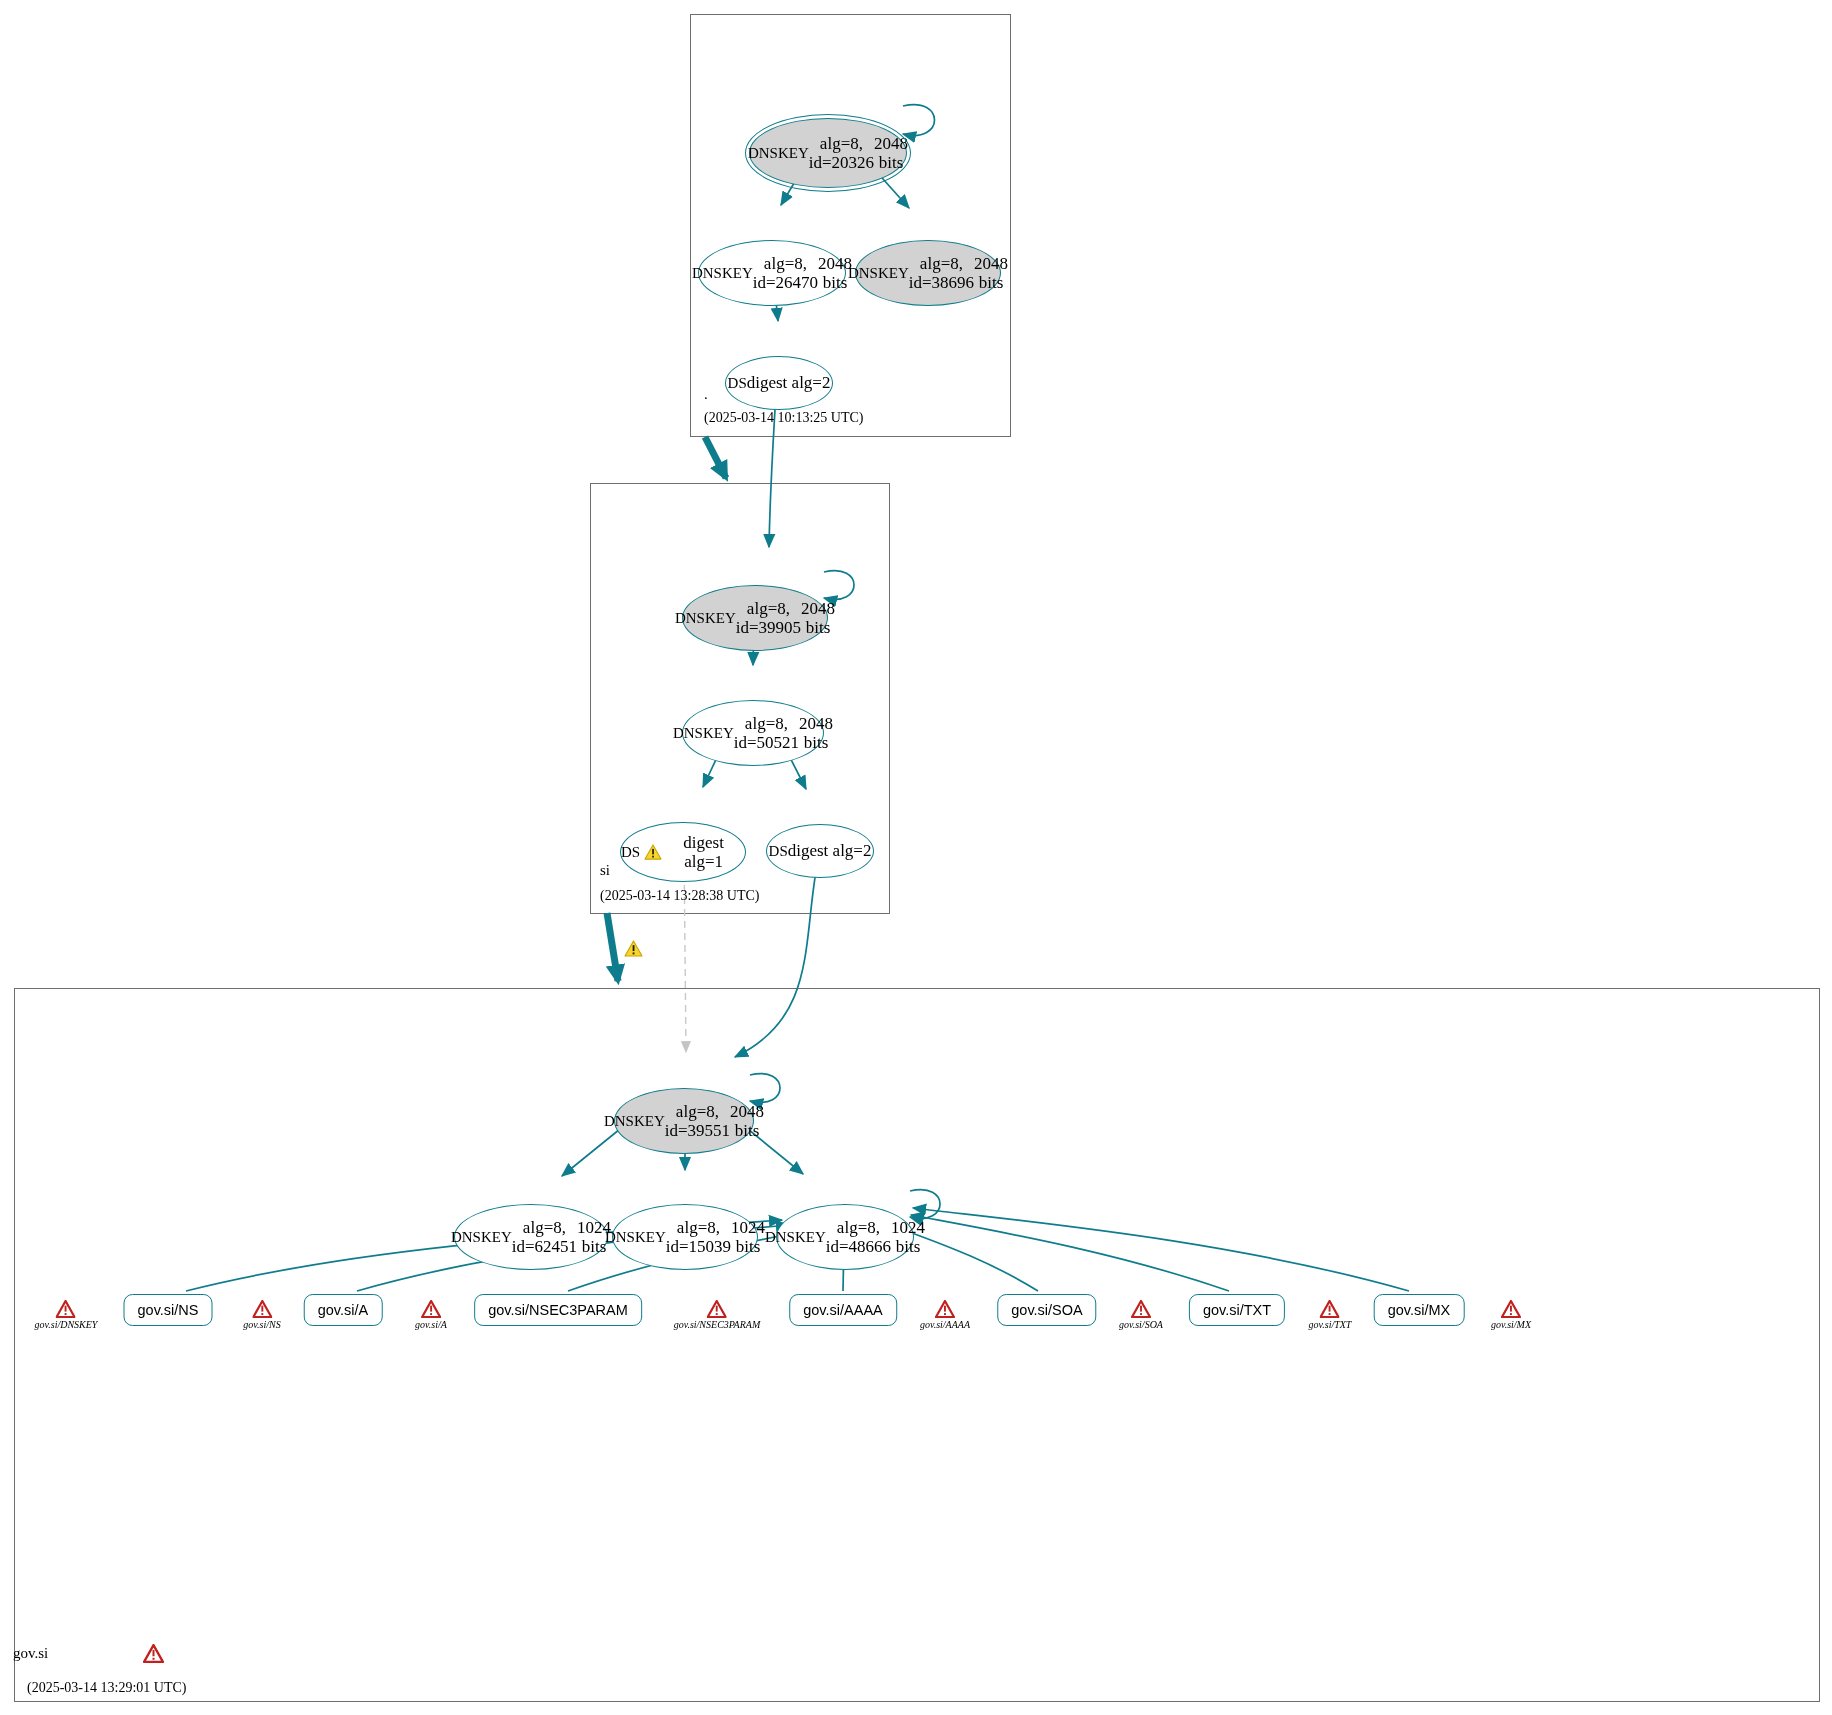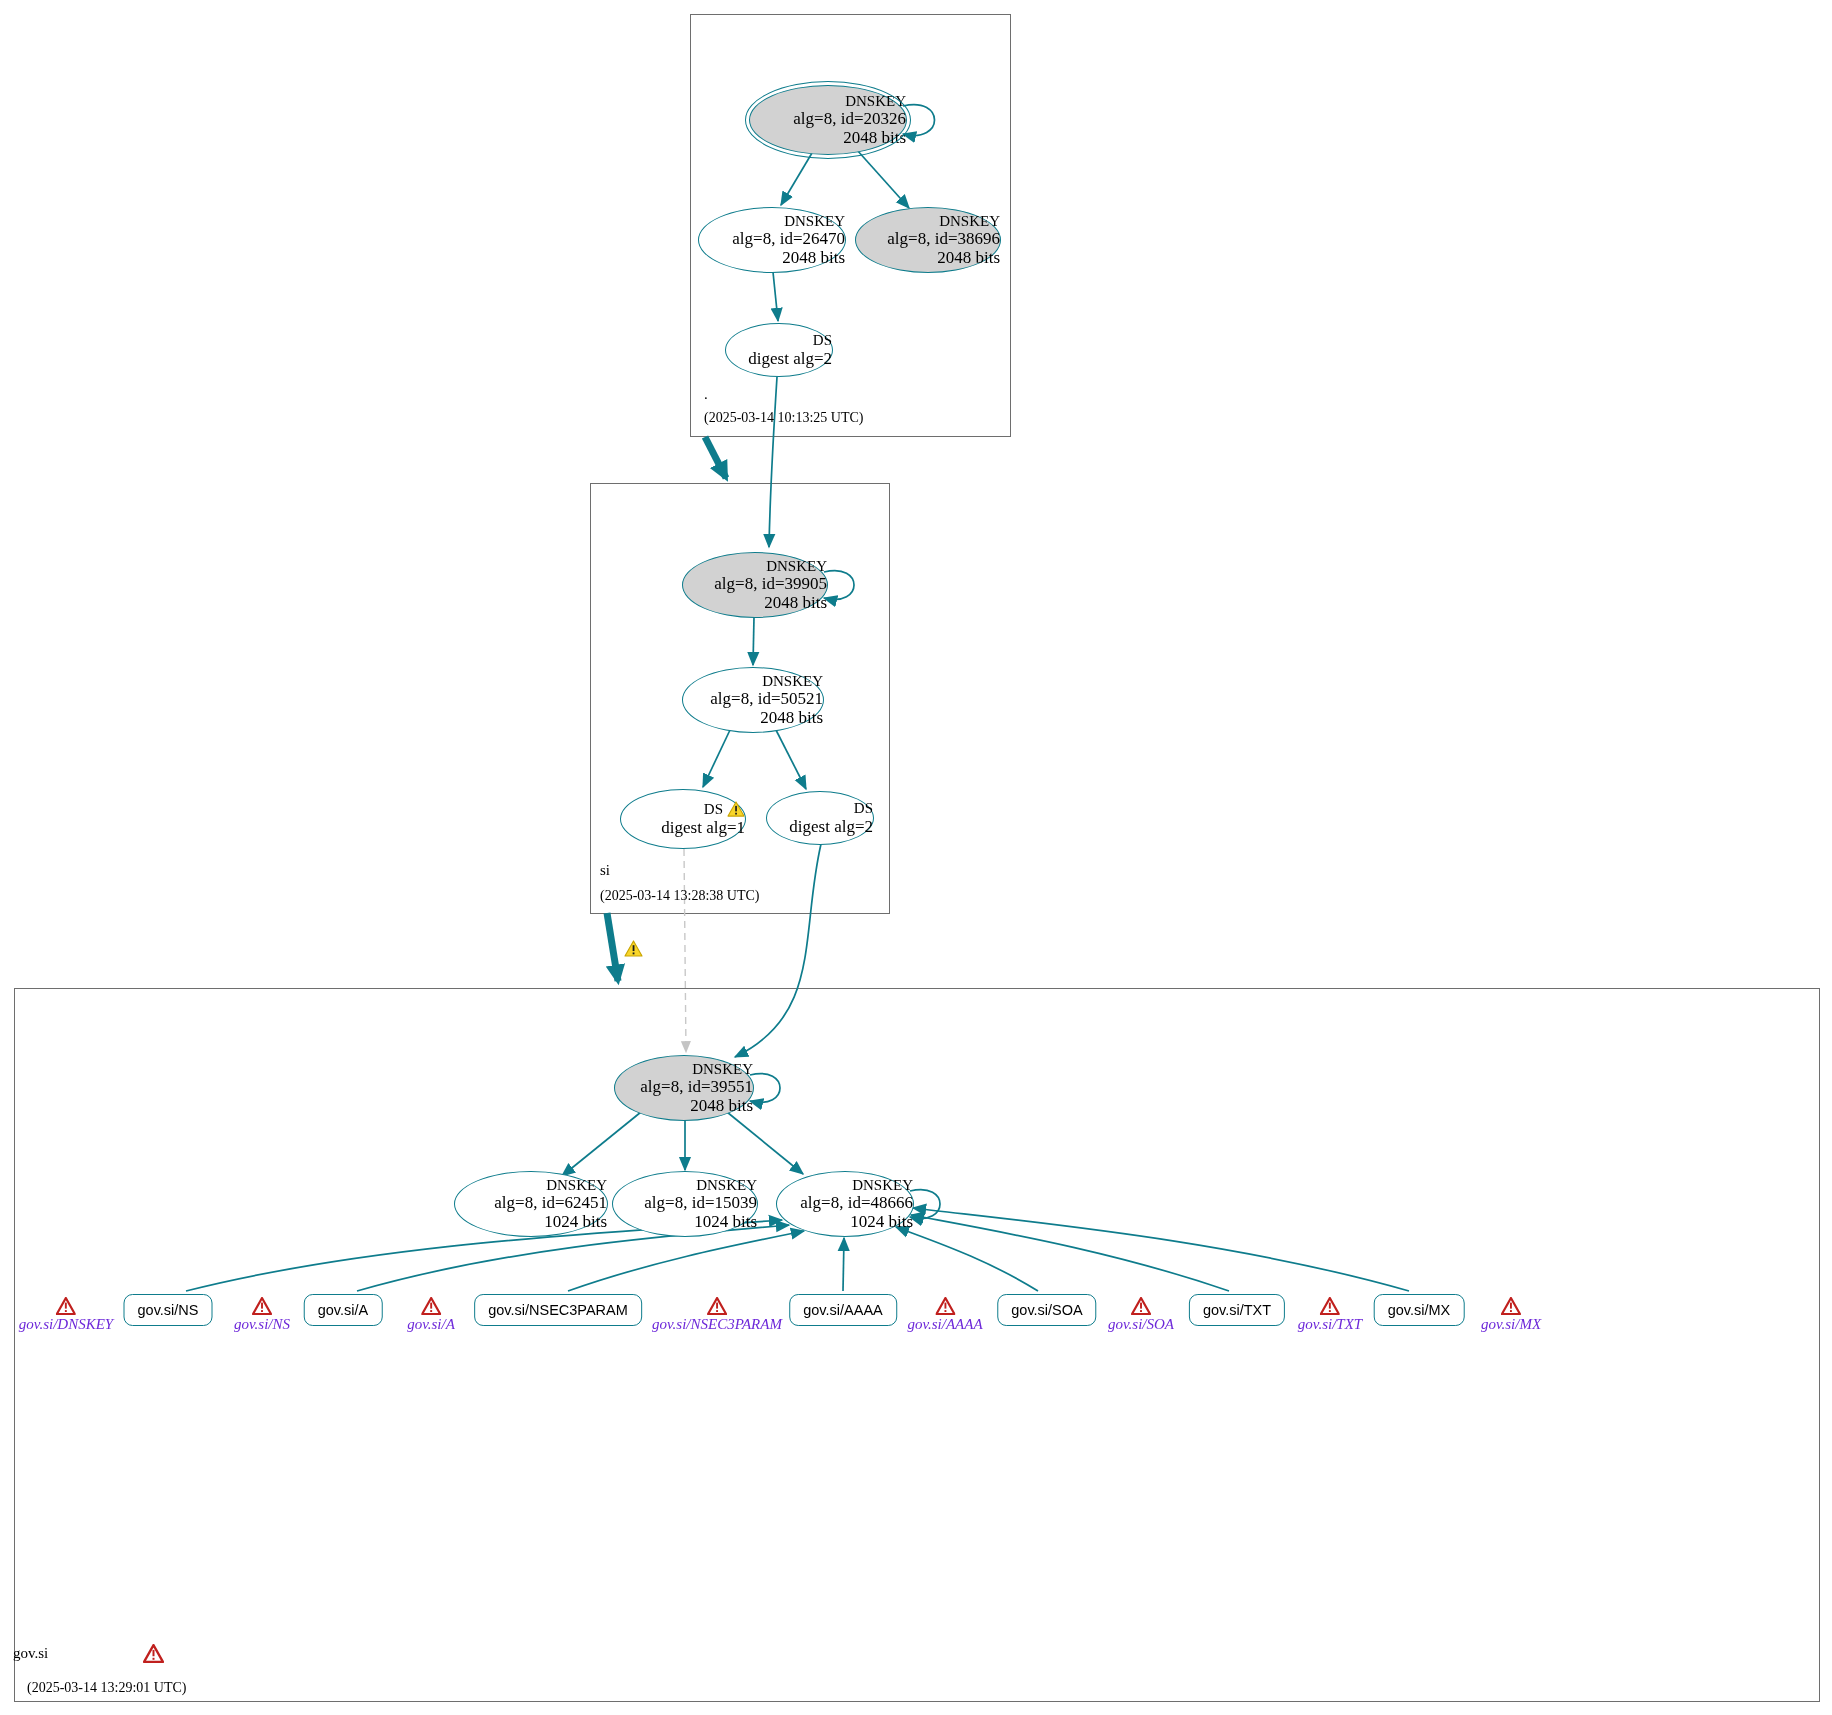--- a/index.html
+++ b/index.html
@@ -6,43 +6,43 @@
   .canvas {
     position:relative; width:1832px; height:1715px; background:#ffffff;
     font-family:"Liberation Serif", serif; overflow:hidden;
   }
   .zonebox {
     position:absolute; border:1px solid #6e6e6e; background:transparent; z-index:1;
   }
   svg.edges { position:absolute; left:0; top:0; z-index:2; }
   .node {
     position:absolute; transform:translate(-50%,-50%);
-    display:flex; flex-direction:column; align-items:flex-end; justify-content:center;
+    display:flex; flex-direction:row; align-items:center; justify-content:center;
     text-align:center; border:1.7px solid #0e7c8c; border-radius:50%;
-    background:#ffffff; z-index:3; line-height:1.12;
+    background:#ffffff; z-index:3; line-height:1.12;margin-top:33px;
   }
   .node.gray { background:#d2d2d2; }
   .node.double::before {
     content:""; position:absolute; inset:-5px;
     border:1.7px solid #0e7c8c; border-radius:50%;
   }
   .node .t { font-size:15px; color:#000; display:flex; align-items:center; gap:4px; }
   .node .d { font-size:17px; color:#000; }
   .rrset {
     position:absolute; transform:translate(-50%,-50%);
     border:1.7px solid #0e7c8c; border-radius:9px; background:#fff;
     font-family:"Liberation Sans", sans-serif; font-size:14.5px; color:#000;
     padding:7px 13px; z-index:3; white-space:nowrap;
   }
   .errnode {
     position:absolute; transform:translate(-50%,-50%);
     display:flex; flex-direction:column; align-items:center; gap:1px; z-index:3;
   }
   .errnode .lbl {
-    font-style:italic; color:#6d28d9; font-size:15px; white-space:nowrap;
+    font-style:italic; color:#000000; font-size:10px; white-space:nowrap;
     font-family:"Liberation Serif", serif;
     text-align:center;
   }
   .zlabel { position:absolute; z-index:3; font-size:15px; color:#000; white-space:nowrap; }
   .zts    { position:absolute; z-index:3; font-size:14px; color:#000; white-space:nowrap; }
   .icon { display:inline-block; line-height:0; }
 </style>
 </head>
 <body>
 

